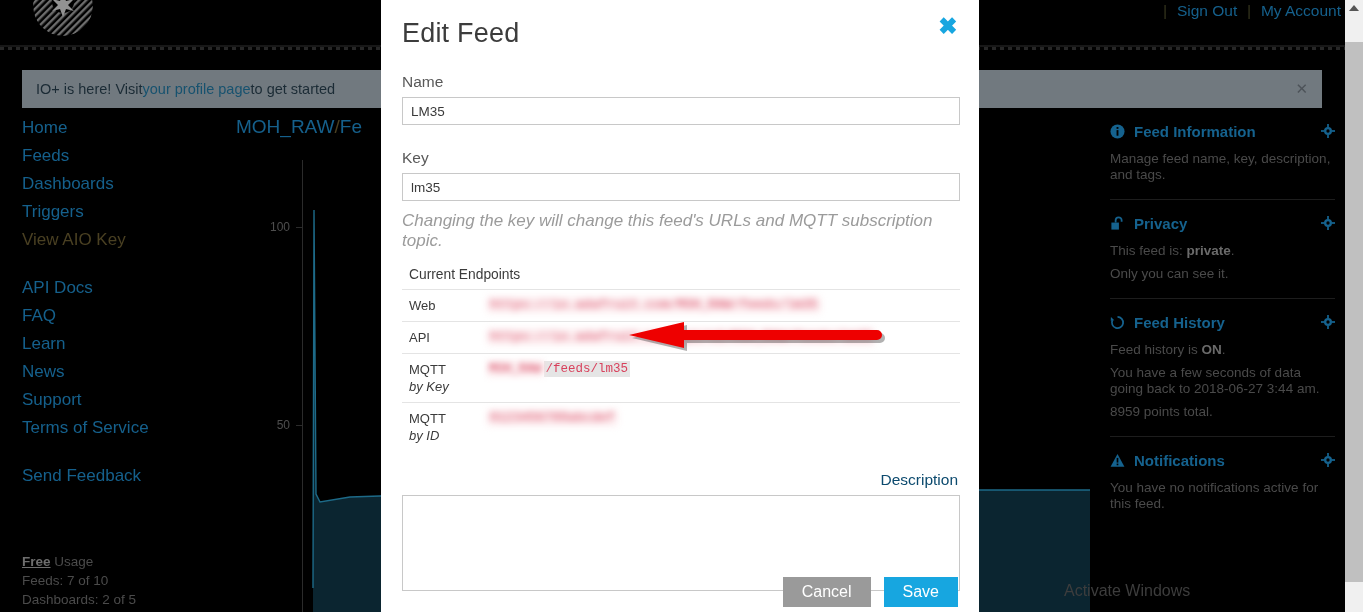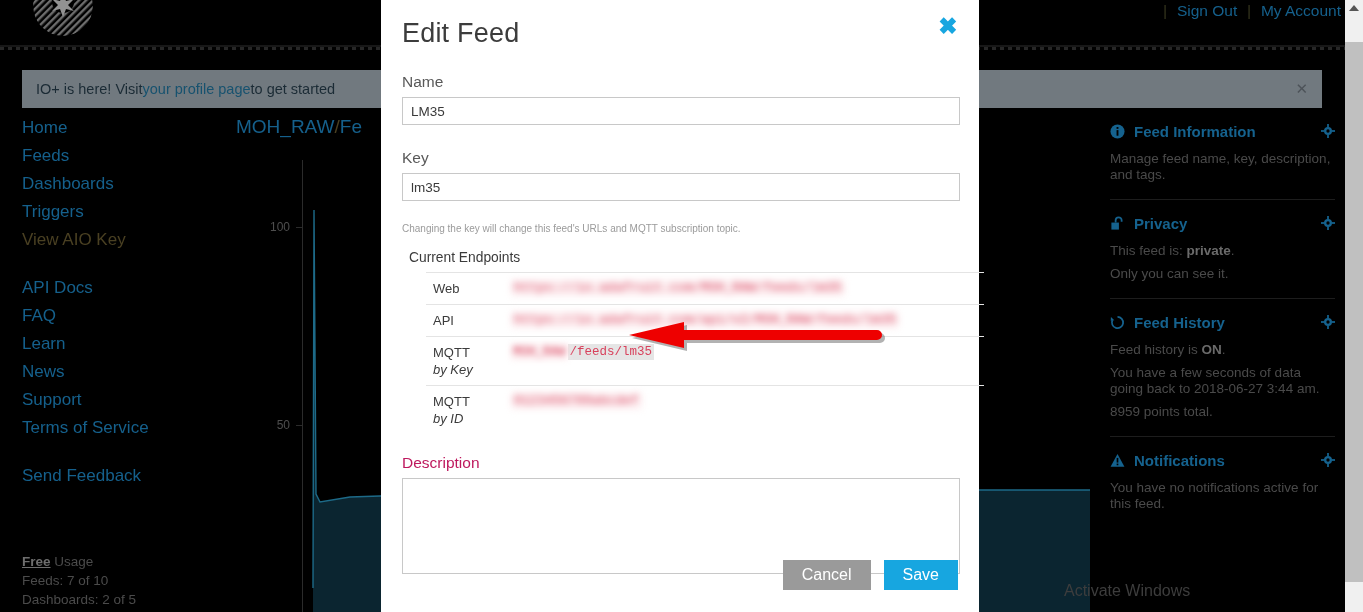--- a/index.html
+++ b/index.html
@@ -80,38 +80,38 @@
   
   .modal { position:absolute; left:381px; top:0; width:598px; height:612px; background:#fff; }
   .m-inner { position:relative; padding:18px 21px 0 21px; }
   .m-title { font-size:27px; color:#3c3c3c; font-weight:normal; letter-spacing:.2px; }
   .m-close { position:absolute; right:18px; top:14px; width:26px; height:26px;
              color:#17a6e0; font-size:23px; font-weight:bold; line-height:24px; text-align:center; cursor:pointer; }
 
   .fld-label { font-size:15.5px; color:#595959; margin:24px 0 6px 0; }
   .fld { width:558px; height:28px; border:1px solid #c8c8c8; background:#fff;
          font-size:13.5px; color:#3a3a3a; padding:0 8px; font-family:"Liberation Sans", sans-serif; }
-  .hint { font-size:10px; color:#9b9b9b; margin-top:22px; }
+  .hint { font-size:17px; color:#9b9b9b; margin-top:10px;font-style:italic; }
 
   .ep-title { font-size:13.8px; color:#3b3b3b; margin:16px 0 0 7px; }
-  table.ep { width:558px; border-collapse:collapse; margin-top:7px; table-layout:fixed;margin-left:24px; }
+  table.ep { width:558px; border-collapse:collapse; margin-top:7px; table-layout:fixed; }
   table.ep td { border-top:1px solid #e4e4e4; padding:7px 0 7px 7px; vertical-align:top; }
   table.ep tr:first-child td { border-top:1px solid #e4e4e4; }
   td.k { width:78px; font-size:13px; color:#3b3b3b; line-height:17px; }
   td.k i { font-style:italic; color:#3b3b3b; }
   td.v { position:relative; font-family:"Liberation Mono", monospace; font-size:12.5px; }
   .redact { display:inline-block; background:#fdeff1; color:#d8415c; border-radius:2px; padding:1px 3px;
             filter:blur(3.6px); letter-spacing:.3px; }
   .mq-user { display:inline-block; background:#fdeff1; color:#d8415c; filter:blur(3.2px); padding:1px 2px; }
   .mq-path { display:inline-block; background:#e5e5e5; color:#d8415c; padding:1px 2px; }
 
   
   .arrow { position:absolute; left:629px; top:322px; width:258px; height:34px; pointer-events:none; }
 
-  .desc-label { font-size:15.5px; color:#be185d; margin:20px 0 6px 0; }
+  .desc-label { font-size:15.5px; color:#0c4a6e; margin:20px 0 6px 0;text-align:right; }
   .desc { width:558px; height:96px; border:1px solid #c8c8c8; resize:none;
           font-family:"Liberation Sans", sans-serif; font-size:13.5px; padding:6px 8px; }
 
   .btns { position:absolute; right:21px; bottom:-12px; display:flex; gap:13px; }
   .btn { height:30px; padding:0 19px; border:0; font-size:16px; color:#fff; cursor:pointer;
          font-family:"Liberation Sans", sans-serif; }
   .btn.cancel { background:#9a9a9a; }
   .btn.save { background:#17a6e0; }
 </style>
 </head>

